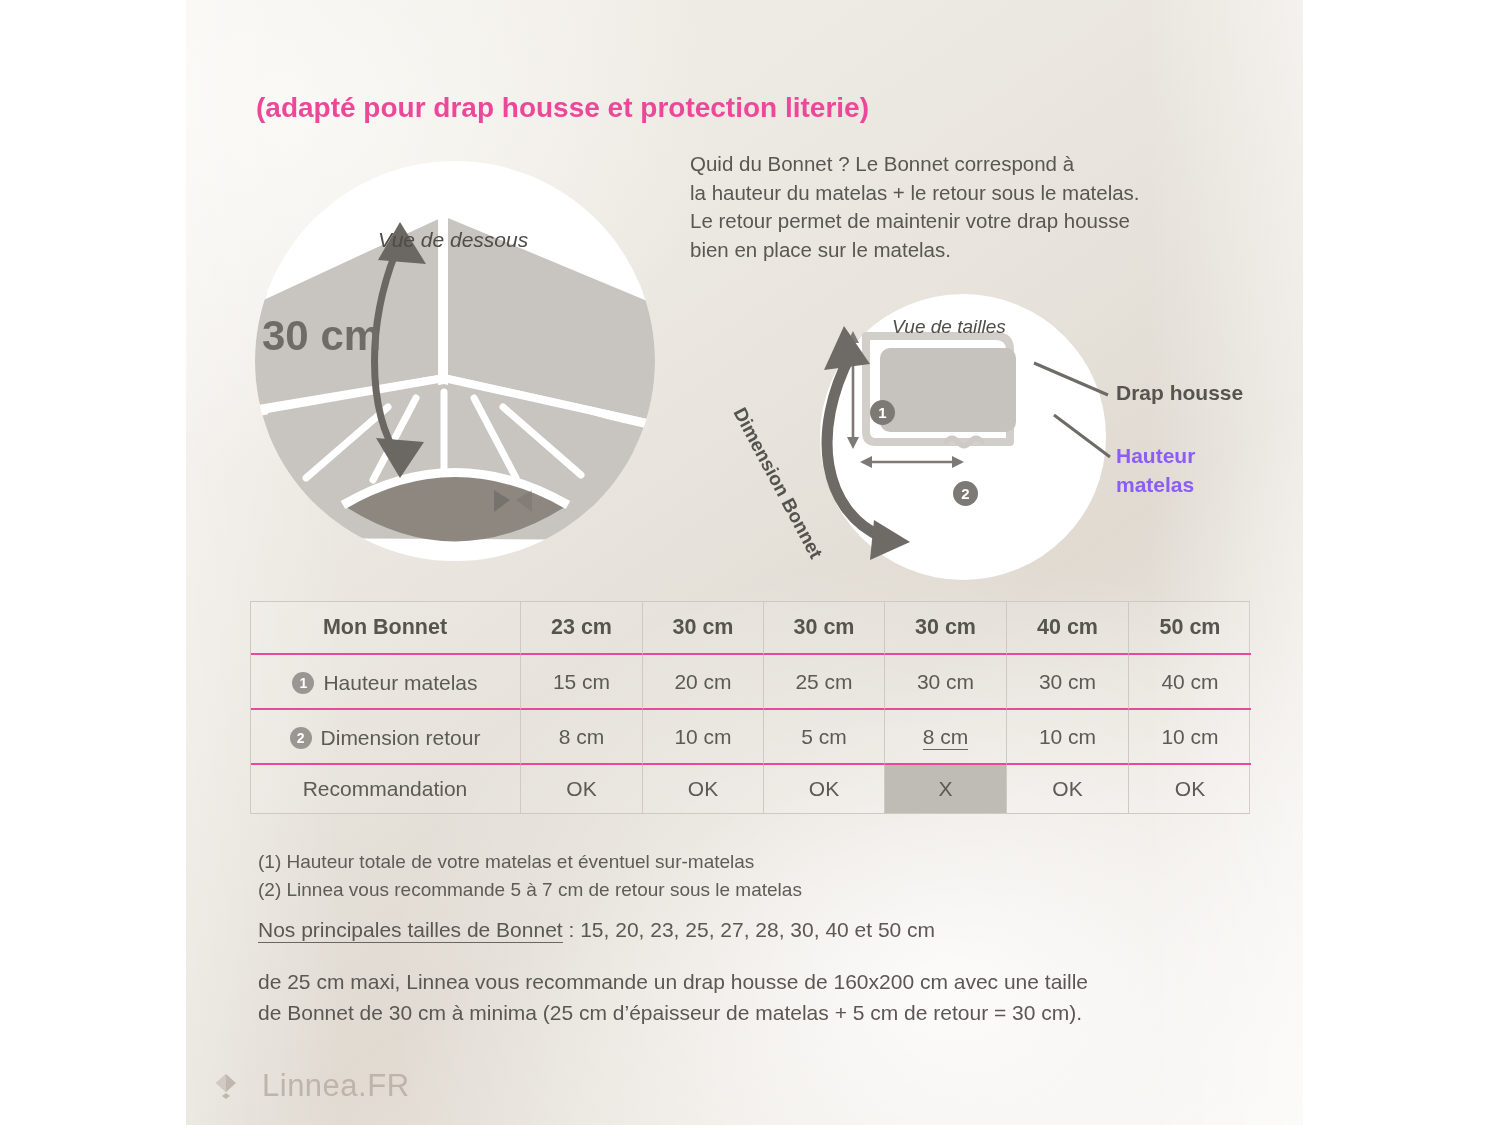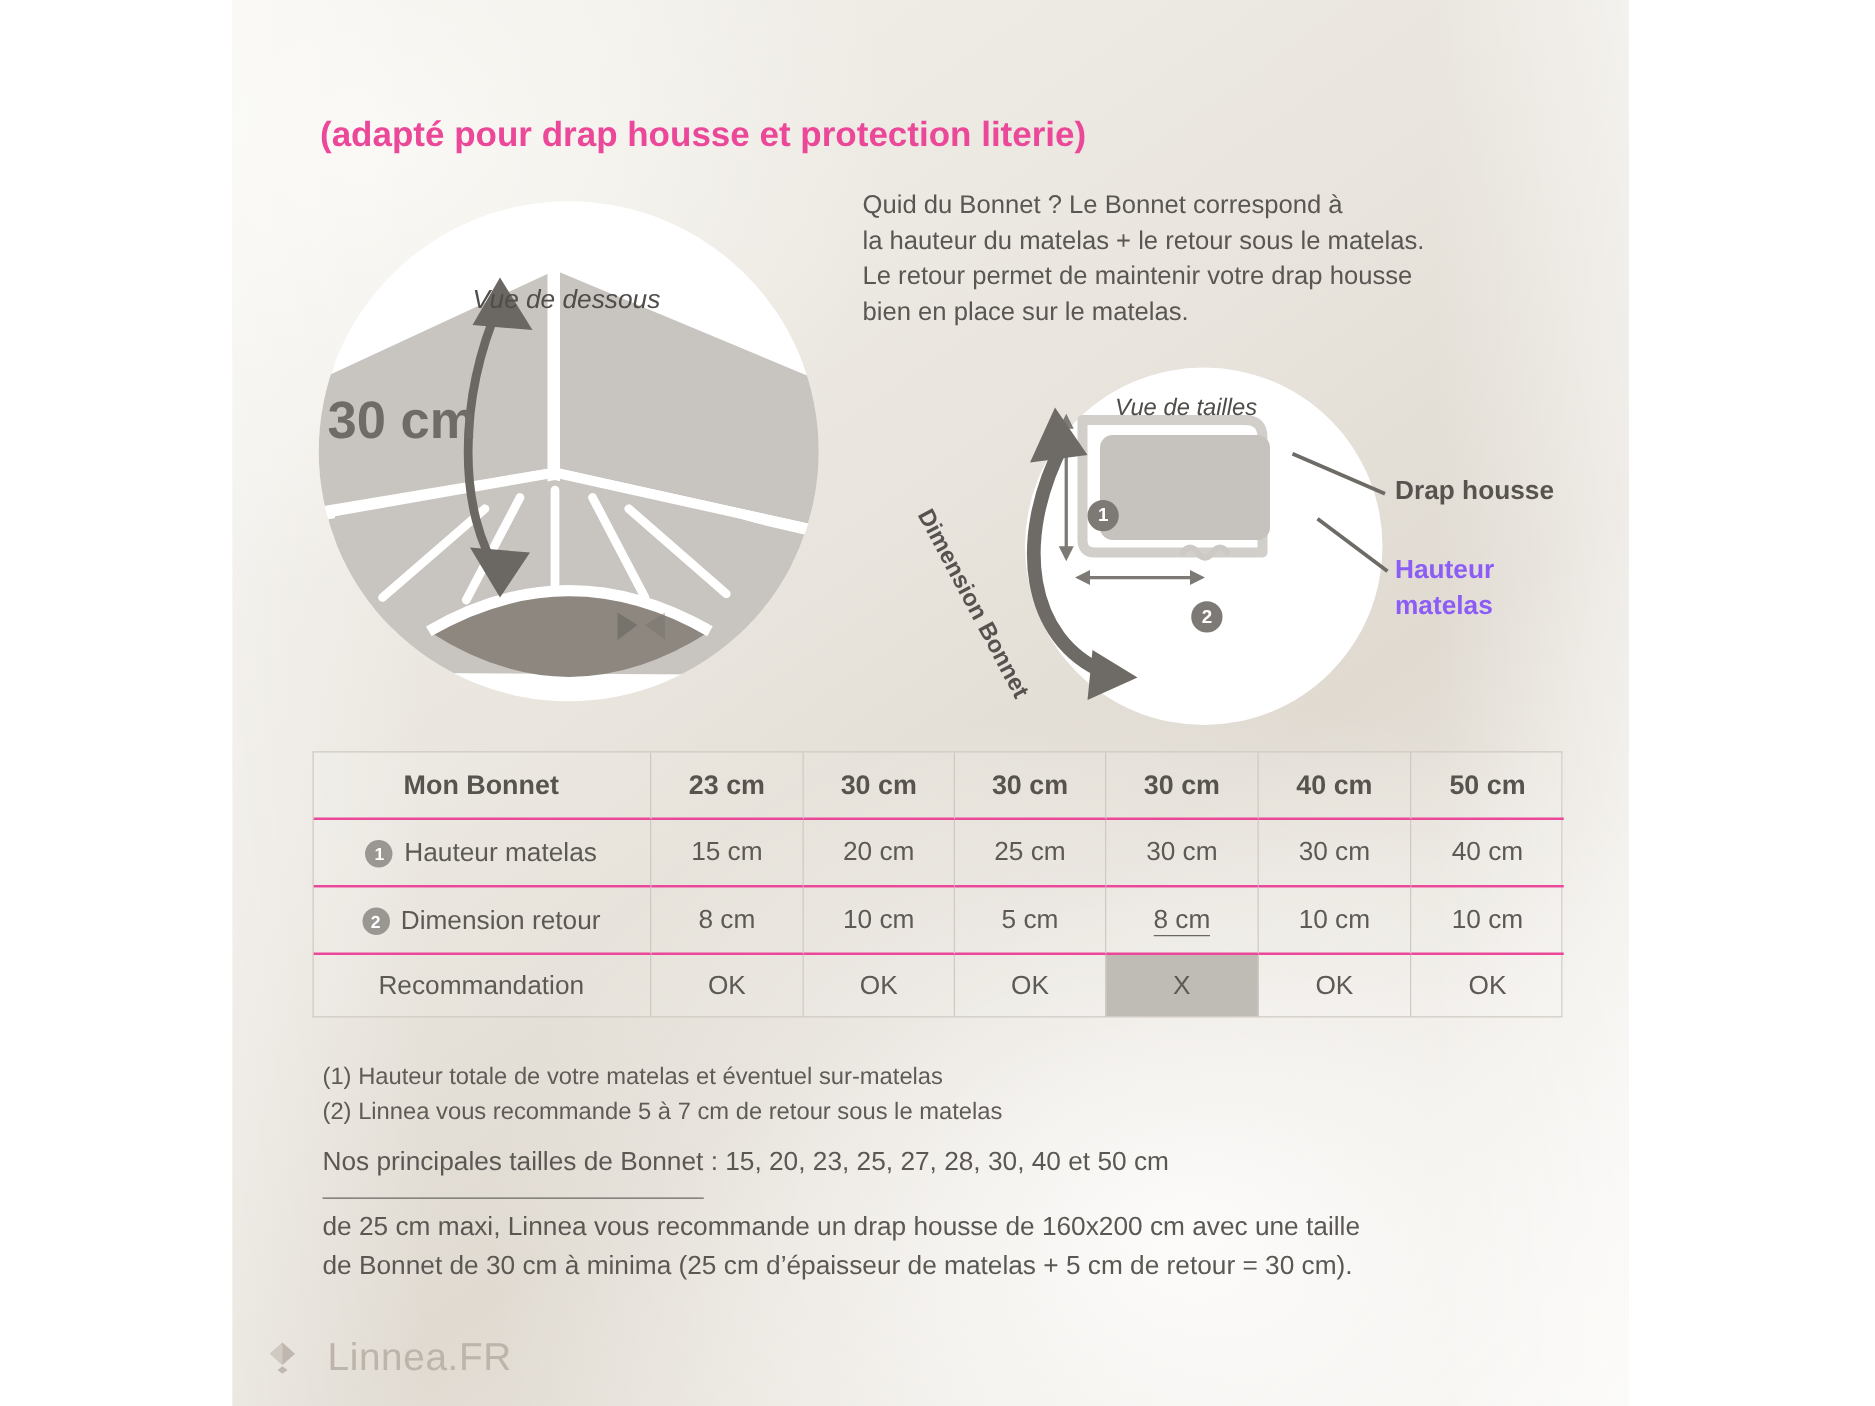--- a/index.html
+++ b/index.html
@@ -89,21 +89,21 @@
     background:#9a9691;color:#fff;font-size:14px;font-weight:bold;
     display:inline-flex;align-items:center;justify-content:center;flex:0 0 auto;
   }
   .ul{border-bottom:1.5px solid #6a6763;padding-bottom:1px;}
   td.bad{background:#bfbbb5;color:#5d5a56;}
 
   
   #fn{left:258px;top:848px;font-size:19px;line-height:28px;color:#5f5c58;}
   #sizes{left:258px;top:918px;font-size:21px;color:#5b5854;}
   #prat{left:258px;top:966px;font-size:21px;line-height:31px;color:#5b5854;}
-  .u{border-bottom:1.2px solid #6a6763;padding-bottom:17px;}
+  .u{border-bottom:1.2px solid #6a6763;padding-bottom:1px;}
 
   
   #logo{left:214px;top:1068px;display:flex;align-items:center;gap:24px;}
   #logo .mark{width:24px;height:26px;position:relative;opacity:.85;}
   #logo .logotext{font-size:31px;color:#bdb4ab;letter-spacing:0.5px;}
 </style>
 </head>
 <body>
 
 <div id="stage">

